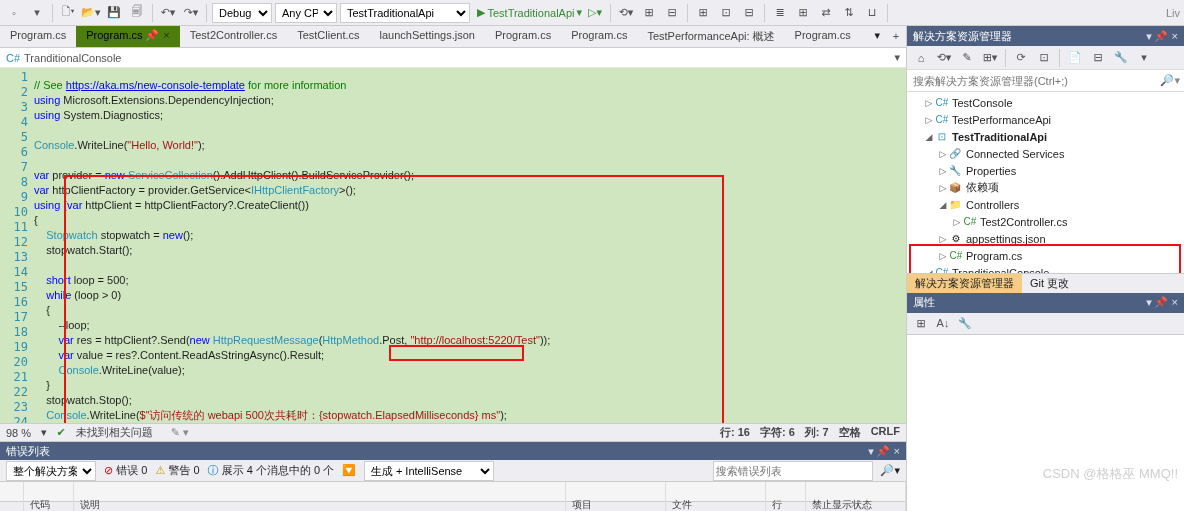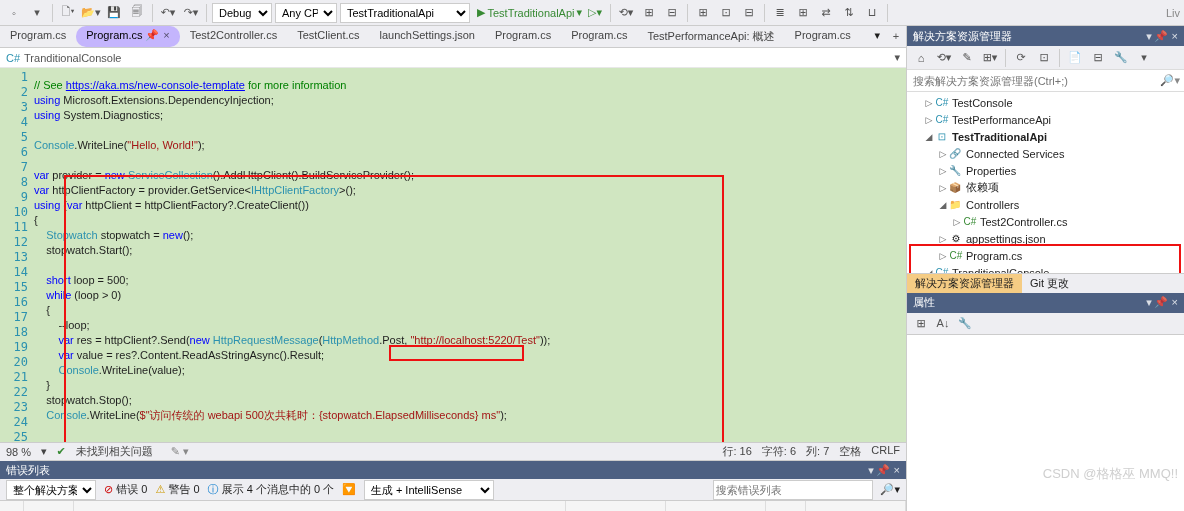--- a/index.html
+++ b/index.html
@@ -6,36 +6,36 @@
 body { background:#eeeef2; color:#1e1e1e; width:1184px; height:511px; overflow:hidden; display:flex; flex-direction:column; }
 .toolbar { height:26px; background:#eeeef2; border-bottom:1px solid #ccc; display:flex; align-items:center; padding:0 4px; gap:3px; }
 .tb-sep { width:1px; height:18px; background:#ccc; margin:0 2px; }
 .tb-btn { display:inline-flex; align-items:center; justify-content:center; min-width:20px; height:20px; cursor:pointer; border-radius:2px; color:#555; }
 .tb-select { height:20px; border:1px solid #ccc; background:#fff; font-size:11px; padding:0 2px; }
 .play { color:#388a34; margin-left:4px; display:flex; align-items:center; gap:2px; }
 .main { flex:1; display:flex; min-height:0; }
 .left { flex:1; display:flex; flex-direction:column; min-width:0; }
 .tabs { height:22px; background:#eeeef2; display:flex; border-bottom:1px solid #ccc; }
 .tab { padding:3px 10px; background:#eeeef2; color:#444; cursor:pointer; white-space:nowrap; }
-.tab.active { background:#c4b5fd; color:#000;border-radius:10px; }
+.tab.active { background:#4d7c0f; color:#000; }
 .tab .close { margin-left:4px; opacity:.6; }
 .crumb { height:20px; background:#fff; border-bottom:1px solid #e8e8e8; display:flex; align-items:center; padding:0 6px; color:#555; font-size:11px; }
 .editor { flex:1; display:flex; background:#d0e6c1; overflow:hidden; position:relative; }
 .gutter { width:34px; background:#d0e6c1; text-align:right; padding:2px 6px 0 0; color:#2b91af; font-family:Consolas,monospace; font-size:12px; line-height:15px; }
 .code { flex:1; font-family:Consolas,monospace; font-size:12px; line-height:15px; padding:10px 0; white-space:pre; position:relative; }
 .kw { color:#0000ff; }
 .type { color:#2b91af; }
 .str { color:#a31515; }
 .cmt { color:#008000; }
 .lnk { color:#0000ff; text-decoration:underline; }
 .redbox1 { position:absolute; border:2px solid #e11; left:64px; top:107px; width:660px; height:276px; pointer-events:none; }
 .redbox2 { position:absolute; border:2px solid #e11; left:389px; top:277px; width:135px; height:16px; pointer-events:none; }
 .status { height:18px; background:#eeeef2; border-top:1px solid #ccc; display:flex; align-items:center; font-size:10px; color:#444; padding:0 6px; gap:10px; }
-.status .right { margin-left:auto; display:flex; gap:10px; }
-.errlist { height:51px; border-top:1px solid #ccc; display:flex; flex-direction:column; background:#eeeef2;border-radius:21px; }
+.status .right { margin-left:auto; display:flex; gap:10px;font-weight:bold; }
+.errlist { height:70px; border-top:1px solid #ccc; display:flex; flex-direction:column; background:#eeeef2; }
 .errhead { height:18px; background:#4d6082; color:#fff; padding:2px 6px; display:flex; align-items:center; }
 .errfilt { height:22px; display:flex; align-items:center; gap:8px; padding:8px 6px; border-bottom:1px solid #ccc; }
 .errcols { height:20px; display:flex; border-bottom:1px solid #ccc; background:#f5f5f5; }
 .errcols div { padding:16px 6px; border-right:1px solid #ddd; font-size:10px; color:#444; }
 .right-panel { width:278px; border-left:1px solid #ccc; display:flex; flex-direction:column; background:#fff; }
 .rp-head { height:20px; background:#4d6082; color:#fff; padding:2px 6px; display:flex; align-items:center; font-size:11px; }
 .rp-tb { height:24px; border-bottom:1px solid #dcdcdc; display:flex; align-items:center; padding:2px 4px; gap:3px; background:#eeeef2; }
 .rp-search { height:22px; border-bottom:1px solid #dcdcdc; display:flex; align-items:center; }
 .rp-search input { flex:1; border:none; padding:2px 6px; font-size:11px; outline:none; color:#888; }
 .tree { flex:1; overflow:auto; padding:2px 0; font-size:11px; position:relative; }

